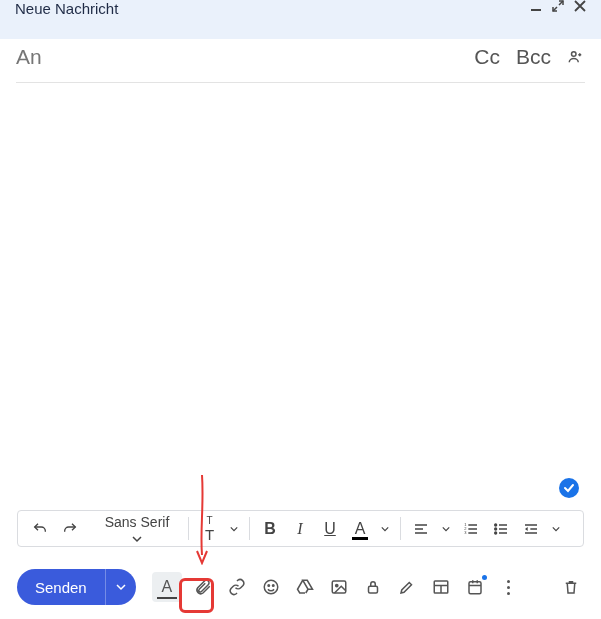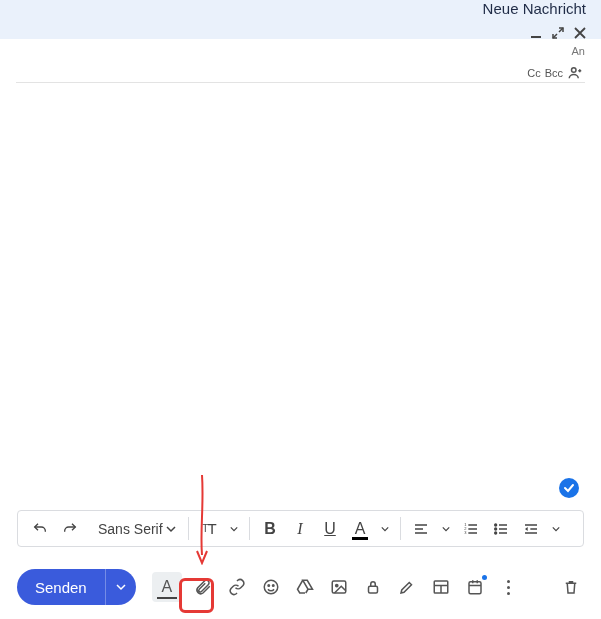--- a/index.html
+++ b/index.html
@@ -9,23 +9,22 @@
     width: 601px;
     height: 619px;
     overflow: hidden;
     position: relative;
     color: #444;
   }
   .titlebar {
     height: 39px;
     background: #eaf1fb;
     display: flex;
-    align-items: flex-end;
+    align-items: flex-start;
     padding: 0 15px;
-    flex-direction: column;
   }
   .titlebar .title {
     font-size: 15px;
     color: #1f2b46;
     font-weight: 500;
     flex: 1;
   }
   .titlebar .controls {
     display: flex;
     gap: 10px;
@@ -34,29 +33,28 @@
   .titlebar .controls span {
     cursor: pointer;
     color: #444;
     display:inline-flex;
   }
   .fields {
     padding: 6px 16px 0 16px;
   }
   .field-row {
     display: flex;
-    align-items: flex-end;
+    align-items: flex-start;
     height: 38px;
     border-bottom: 1px solid #e3e3e3;
     color: #767676;
-    font-size: 11px;
-    flex-direction: column;
+    font-size: 21px;
   }
   .field-row .label { flex: 1; }
-  .field-row .right { display: flex; gap: 4px; align-items:center;}
+  .field-row .right { display: flex; gap: 16px; align-items:center;}
   .field-row .link { color: #555; cursor:pointer;}
   .body-area {
     padding: 12px 16px;
     height: 348px;
   }
   .status-dot {
     position: absolute;
     right: 22px;
     top: 478px;
     width: 20px; height:20px;
@@ -88,20 +86,21 @@
   }
   .tb-btn {
     min-width:28px;
     height:30px;
     display:flex;
     align-items:center;
     justify-content:center;
     cursor:pointer;
     border-radius:4px;
     color:#444;
+    flex-direction:column;
   }
   .tb-btn.dd { min-width:18px; }
   .font-picker { min-width:90px; justify-content:space-between; padding:0 6px; font-size:14px;}
   .bold { font-weight:bold;}
   .italic { font-style:italic; font-family:serif;}
   .underline { text-decoration:underline;}
   .txt-color {
     position:relative;
     font-weight:500;
   }

